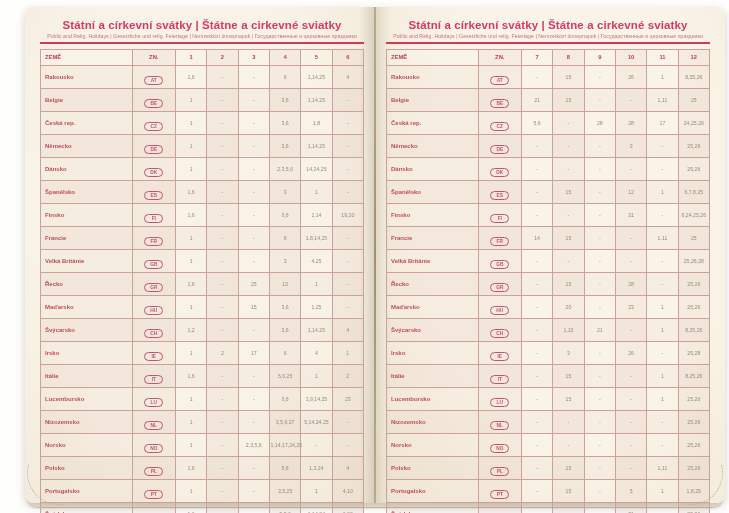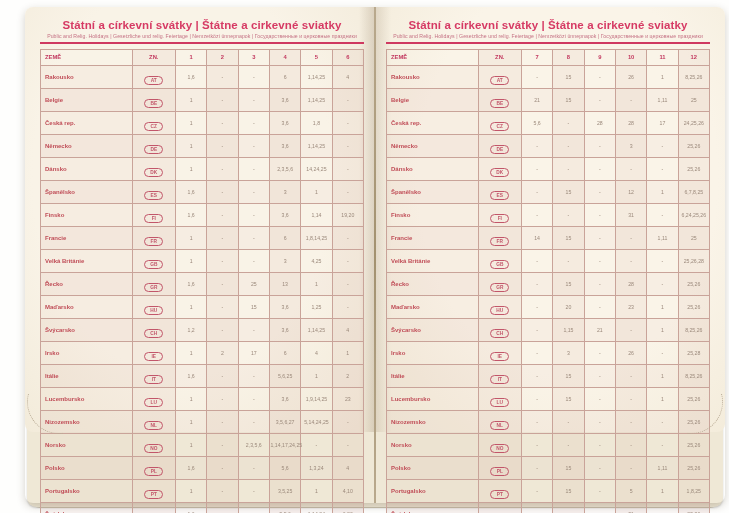--- a/index.html
+++ b/index.html
@@ -14,21 +14,21 @@
   
   .stack{position:absolute;border-radius:9px;}
   .stack.s1{left:27px;top:12px;width:696px;height:495px;background:#efe8d6;box-shadow:0 1px 2px rgba(0,0,0,.18);}
   .stack.s2{left:31px;top:16px;width:688px;height:492px;background:#e4dbc5;}
 
   .spread{
     position:absolute;left:25px;top:7px;width:700px;height:496px;
     display:flex;border-radius:8px;
     box-shadow:0 3px 9px rgba(60,45,25,.22);
   }
-  .page{position:relative;width:350px;height:425px;background:#f7f1e3;}
+  .page{position:relative;width:350px;height:496px;background:#f7f1e3;}
   .page-left{border-radius:8px 0 0 8px;
     background:radial-gradient(ellipse at 45% 40%, #f9f3e7 55%, #f1e9d7 100%);}
   .page-right{border-radius:0 8px 8px 0;
     background:radial-gradient(ellipse at 55% 40%, #faf4e8 55%, #f2ead8 100%);}
   .page-left::after{content:"";position:absolute;right:0;top:0;bottom:0;width:16px;
     background:linear-gradient(90deg, rgba(120,95,60,0) 0%, rgba(110,85,55,.20) 100%);}
   .page-right::before{content:"";position:absolute;left:0;top:0;bottom:0;width:16px;
     background:linear-gradient(270deg, rgba(120,95,60,0) 0%, rgba(110,85,55,.16) 100%);}
   .gutter{position:absolute;left:349px;top:0;width:2px;height:496px;
     background:linear-gradient(180deg,#b9a98d,#a2916f 50%,#b9a98d);z-index:3;}

